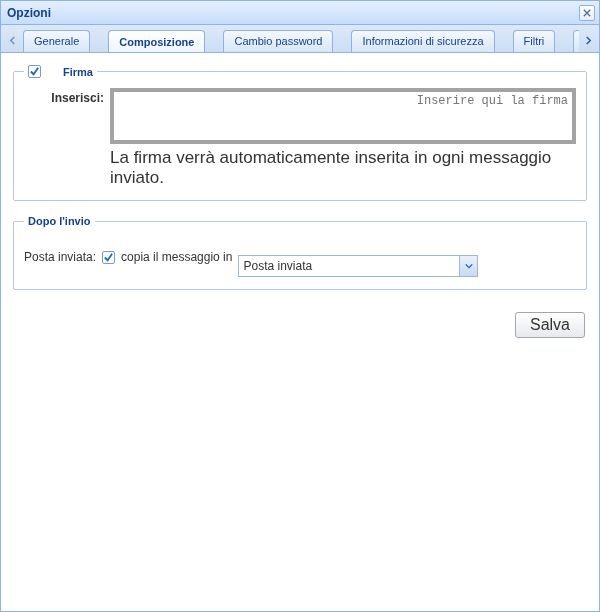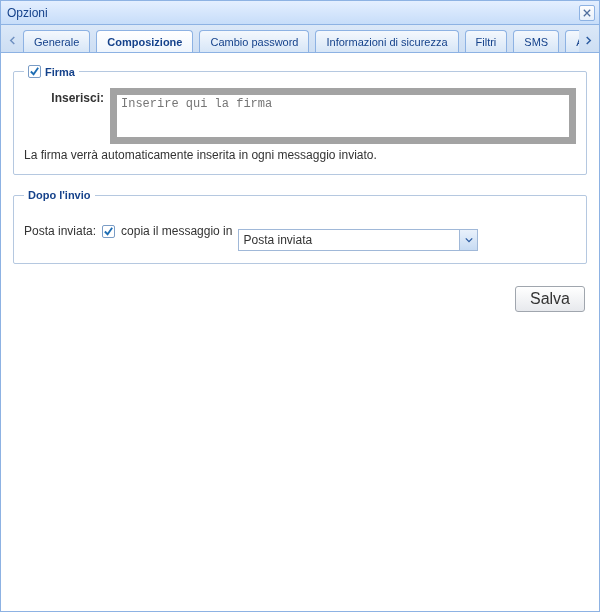--- a/index.html
+++ b/index.html
@@ -1,36 +1,36 @@
 <!DOCTYPE html>
 <html><head>
 <meta charset="utf-8">
 <style>
   * { box-sizing: border-box; }
   html, body { margin: 0; padding: 0; font-family: Arial, Helvetica, sans-serif; font-size: 12px; background: #fff; }
   .window { width: 600px; height: 612px; border: 1px solid #8db2e3; position: relative; }
   .titlebar { height: 24px; background: linear-gradient(#e4efff, #c7ddf9); border-bottom: 1px solid #8db2e3; display: flex; align-items: center; justify-content: space-between; padding: 0 4px 0 6px; }
-  .titlebar .title { color: #15428b; font-weight: normal; font-size: 12px; }
+  .titlebar .title { color: #15428b; font-weight: bold; font-size: 12px; }
   .titlebar .close { width: 16px; height: 16px; border: 1px solid #8db2e3; background: linear-gradient(#fdfdfd,#e8f0fb); border-radius: 2px; display: flex; align-items: center; justify-content: center; cursor: pointer; }
   .titlebar .close svg { width: 8px; height: 8px; }
   .tabstrip { height: 28px; background: linear-gradient(#dbe8f8,#cddef3); border-bottom: 1px solid #8db2e3; display: flex; align-items: flex-end; padding: 0 2px; position: relative; overflow: hidden; }
   .scrollbtn { width: 18px; height: 24px; display: flex; align-items: center; justify-content: center; cursor: pointer; color: #4f79b3; flex: 0 0 auto; }
   .scrollbtn svg { width: 9px; height: 9px; }
-  .tabs { display: flex; align-items: flex-end; flex: 1 1 auto; overflow: hidden; gap: 6px; padding: 0 2px; }
+  .tabs { display: flex; align-items: center; flex: 1 1 auto; overflow: hidden; gap: 18px; padding: 0 2px; }
   .tab { height: 22px; border: 1px solid #8db2e3; border-bottom: none; border-top-left-radius: 4px; border-top-right-radius: 4px; background: linear-gradient(#f4f8fd,#d7e6f7); color: #15428b; font-size: 11px; padding: 0 10px; display: flex; align-items: center; cursor: pointer; white-space: nowrap; flex: 0 0 auto; }
   .tab.active { background: linear-gradient(#ffffff,#eef5fd); font-weight: bold; position: relative; top: 1px; height: 23px; }
   .body { position: absolute; top: 52px; bottom: 0; left: 0; right: 0; background: #fff; padding: 12px 12px 0 12px; }
   fieldset { border: 1px solid #b5c8e0; border-radius: 2px; margin: 0 0 14px 0; padding: 10px 10px 12px 10px; }
-  legend { color: #15428b; font-weight: bold; font-size: 11px; padding: 0 4px; display: flex; align-items: center; gap: 4px; }
+  legend { color: #15428b; font-weight: bold; font-size: 11px; padding: 0 4px; display: flex; align-items: center; gap: 22px; }
   .check { width: 13px; height: 13px; border: 1px solid #7a9cc6; border-radius: 2px; display: inline-flex; align-items: center; justify-content: center; background: #fff; cursor: pointer; }
   .check svg { width: 11px; height: 11px; }
   .form-row { display: flex; align-items: flex-start; gap: 6px; }
   .row-label { width: 80px; text-align: right; color: #333; padding-top: 3px; font-size: 12px; flex: 0 0 auto; font-weight: bold; }
-  .textarea { flex: 1 1 auto; height: 56px; border: 7px solid #a3a3a3; background: #fff; font-family: "Courier New", monospace; font-size: 12px; padding: 2px 4px; resize: none; color: #333; }
-  .helptext { margin-top: 4px; color: #333; font-size: 12px; }
+  .textarea { flex: 1 1 auto; height: 56px; border: 4px solid #a3a3a3; background: #fff; font-family: "Courier New", monospace; font-size: 12px; padding: 2px 4px; resize: none; color: #333; text-align: right; }
+  .helptext { margin-left: 86px; margin-top: 4px; color: #333; font-size: 17px; }
   .sent-row { display: flex; align-items: center; gap: 6px; }
   .sent-label { text-align: right; color: #333; font-size: 12px; padding-right: 0; }
   .copy-label { color: #333; font-size: 12px; }
   .select-wrap { flex: 1 1 auto; display: flex; align-items: stretch; height: 22px; border: 1px solid #a0b8d8; background: #fff; max-width: 240px; margin-top: 18px; }
   .select-wrap input { flex: 1 1 auto; border: none; padding: 0 4px; font-size: 12px; color: #333; outline: none; background: transparent; }
   .select-trigger { width: 18px; background: linear-gradient(#e9f1fb,#c7dbf3); border-left: 1px solid #a0b8d8; display: flex; align-items: center; justify-content: center; cursor: pointer; }
   .select-trigger svg { width: 8px; height: 8px; }
   .buttons { display: flex; justify-content: flex-end; padding: 8px 2px 0 0; }
   .btn { min-width: 70px; height: 26px; border: 1px solid #a0a6ae; border-radius: 3px; background: linear-gradient(#ffffff,#e7e9ed); color: #333; font-size: 16px; display: flex; align-items: center; justify-content: center; cursor: pointer; }
 </style>

